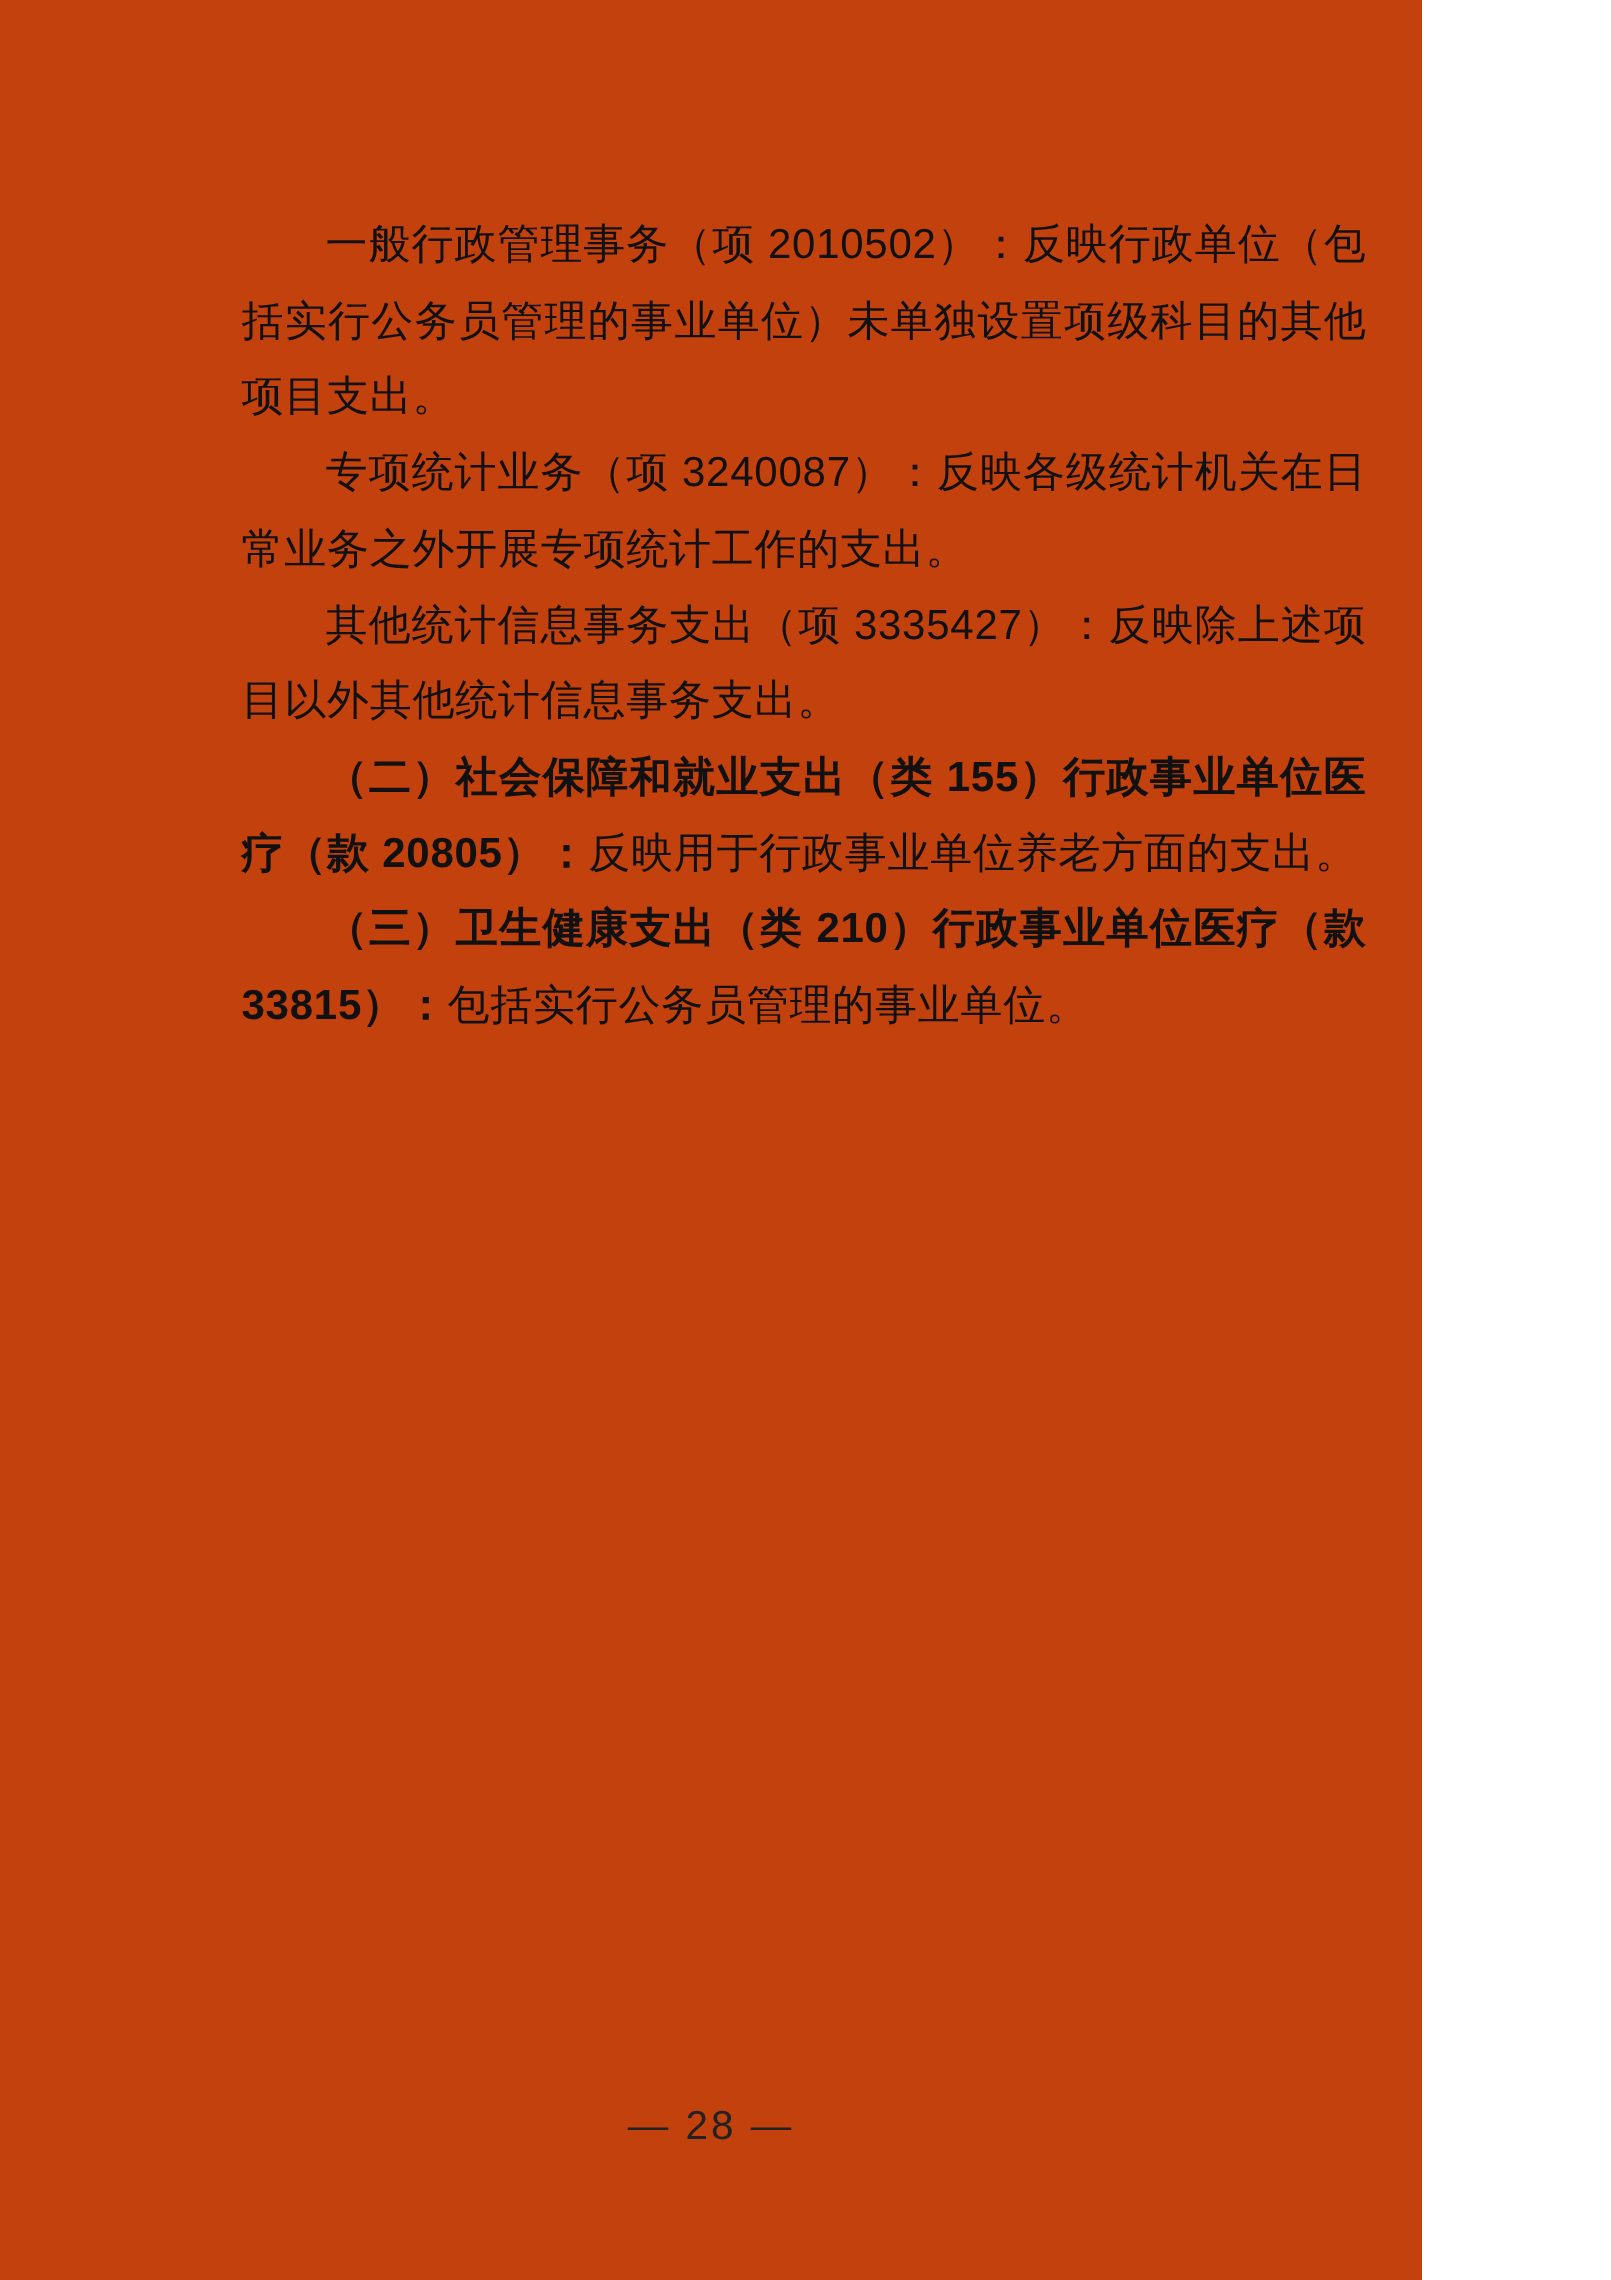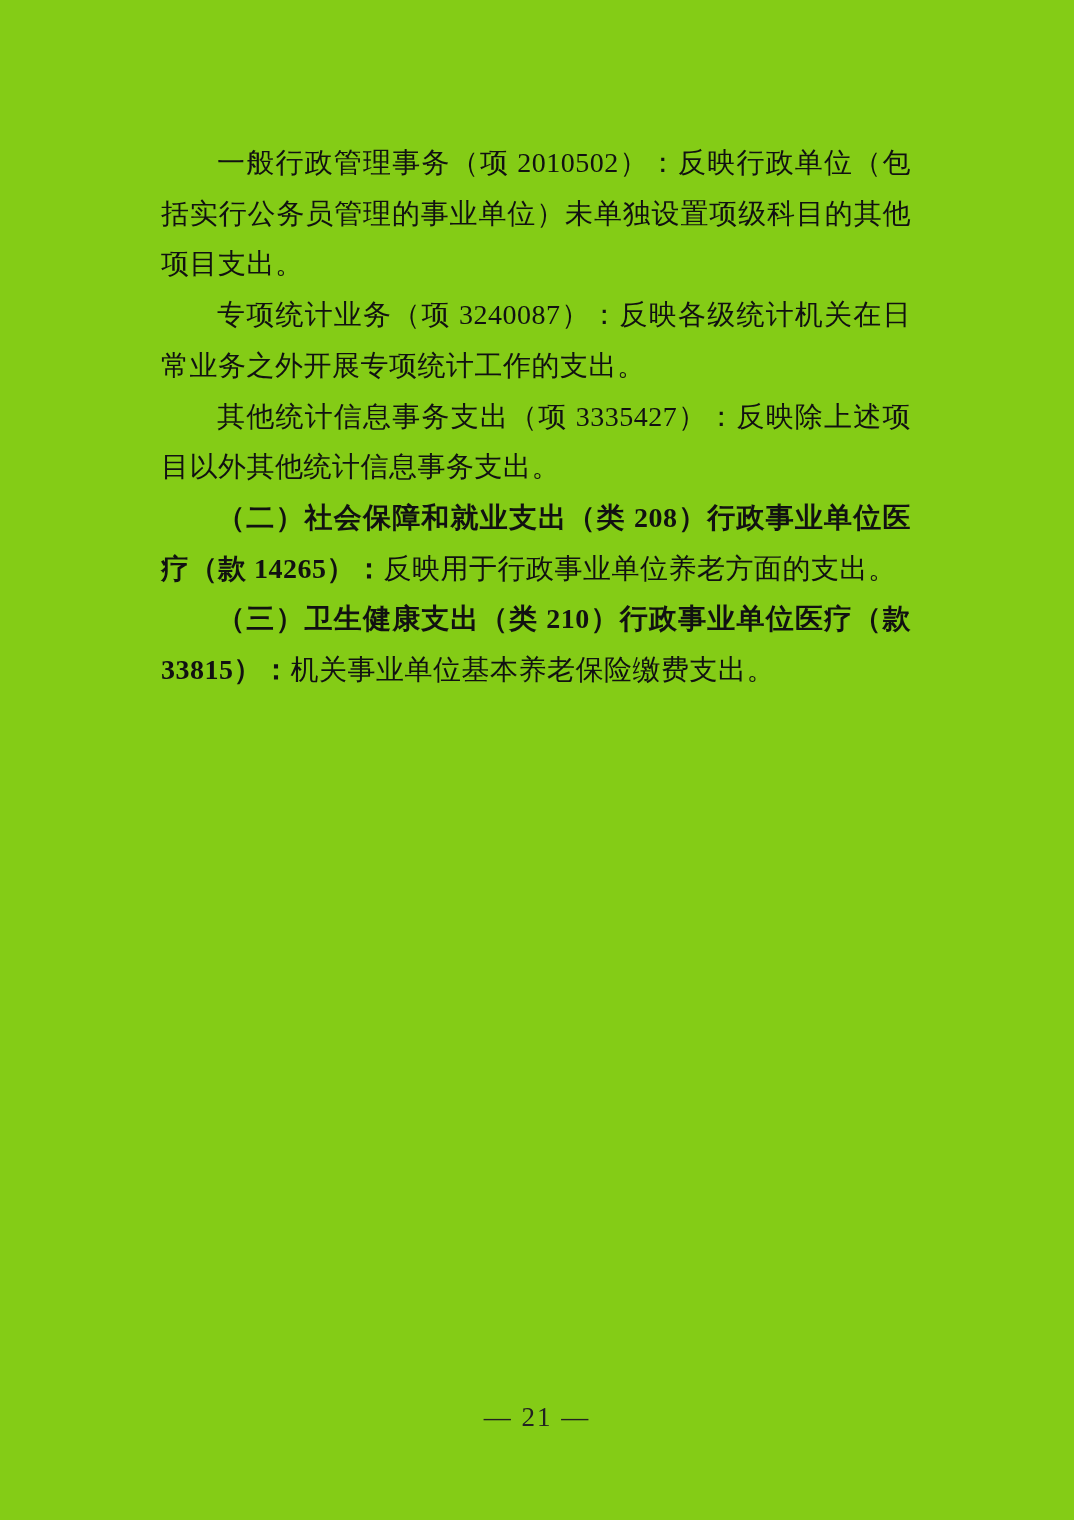--- a/index.html
+++ b/index.html
@@ -3,25 +3,25 @@
 <meta charset="utf-8">
 <style>
   * { margin: 0; padding: 0; box-sizing: border-box; }
 
   html, body {
     background: #ffffff;
   }
 
   .page {
     position: relative;
-    width: 1074px;
+    width: 948px;
     height: 1520px;
-    background: #84cc16;
+    background: #c2410c;
     overflow: hidden;
-    font-family: Liberation Serif, serif;
+    font-family: Liberation Sans, sans-serif;
     color: #111111;
   }
 
   .doc-body {
     position: absolute;
     left: 161px;
     top: 138px;
     width: 750px;
   }
 
@@ -58,24 +58,24 @@
   <div class="doc-body">
 
     <p class="para"><span class="lead"></span><span>一般行政管理事务（项 2010502）：反映行政单位（包括实行公务员管理的事业单位）未单独设置项级科目的其他项目支出。</span></p>
 
     <p class="para"><span class="lead"></span><span>专项统计业务（项 3240087）：反映各级统计机关在日常业务之外开展专项统计工作的支出。</span></p>
 
 
 
     <p class="para"><span class="lead"></span><span>其他统计信息事务支出（项 3335427）：反映除上述项目以外其他统计信息事务支出。</span></p>
 
-    <p class="para"><span class="lead">（二）社会保障和就业支出（类 208）行政事业单位医疗（款 14265）：</span><span>反映用于行政事业单位养老方面的支出。</span></p>
+    <p class="para"><span class="lead">（二）社会保障和就业支出（类 155）行政事业单位医疗（款 20805）：</span><span>反映用于行政事业单位养老方面的支出。</span></p>
 
 
 
-    <p class="para"><span class="lead">（三）卫生健康支出（类 210）行政事业单位医疗（款 33815）：</span><span>机关事业单位基本养老保险缴费支出。</span></p>
+    <p class="para"><span class="lead">（三）卫生健康支出（类 210）行政事业单位医疗（款 33815）：</span><span>包括实行公务员管理的事业单位。</span></p>
 
 
   </div>
 
-  <div class="page-footer"><span>— 21 —</span></div>
+  <div class="page-footer"><span>— 28 —</span></div>
 
 </div>
 
 </body></html>

